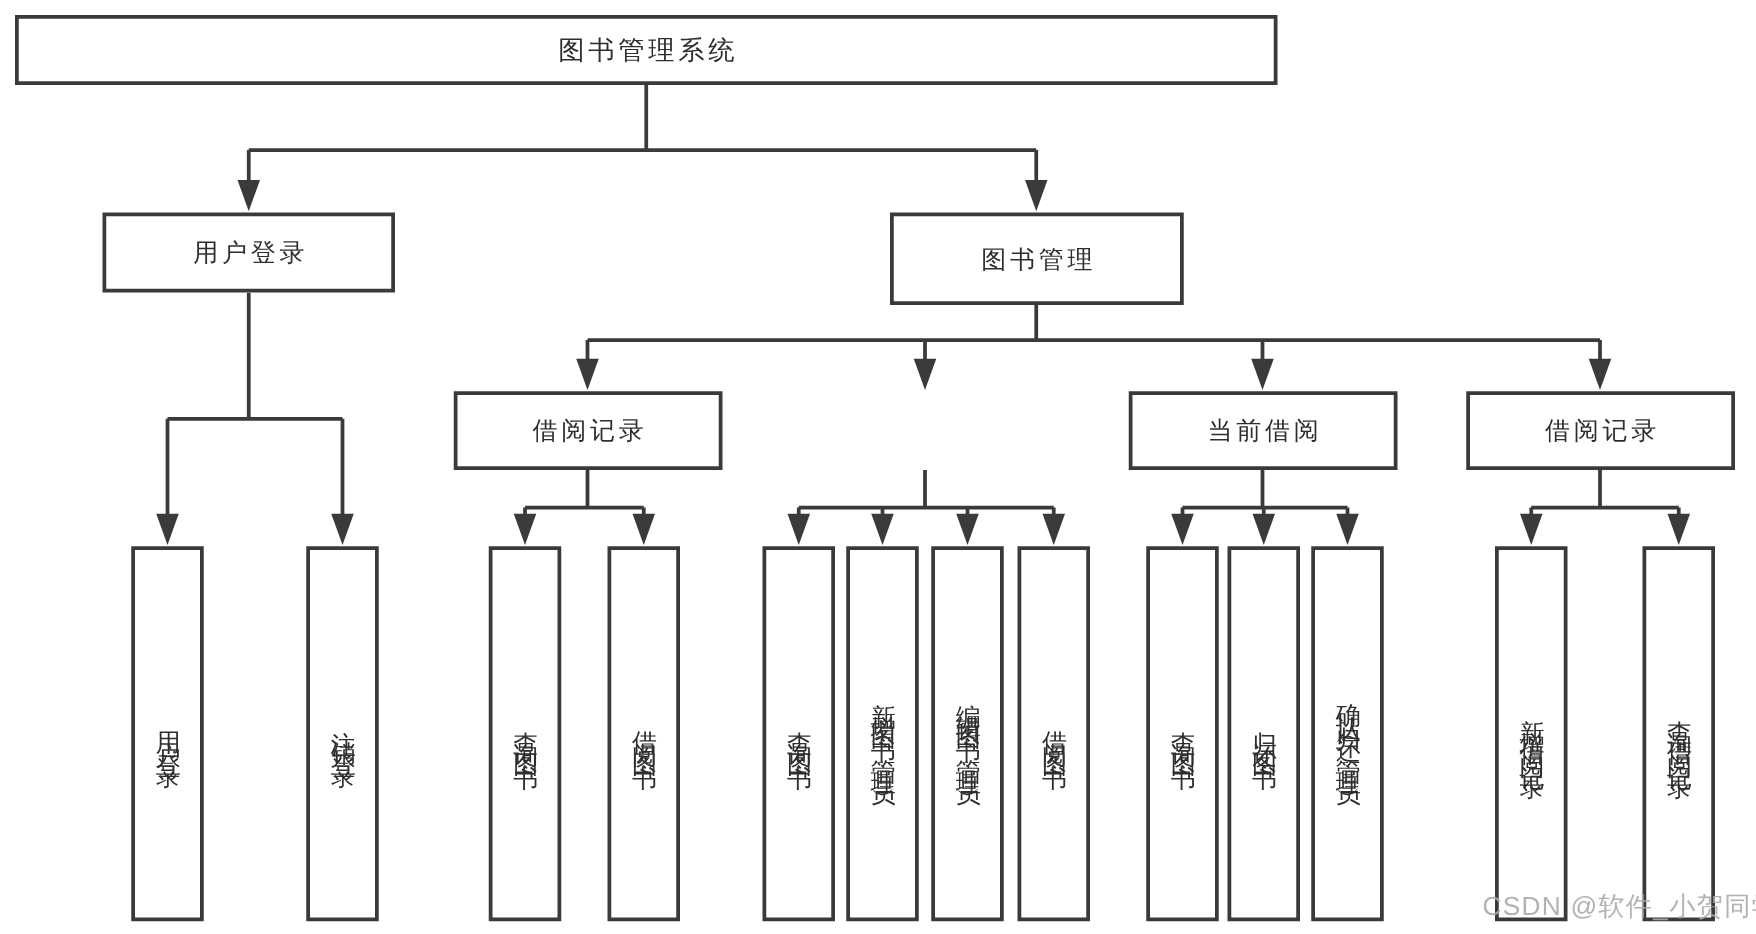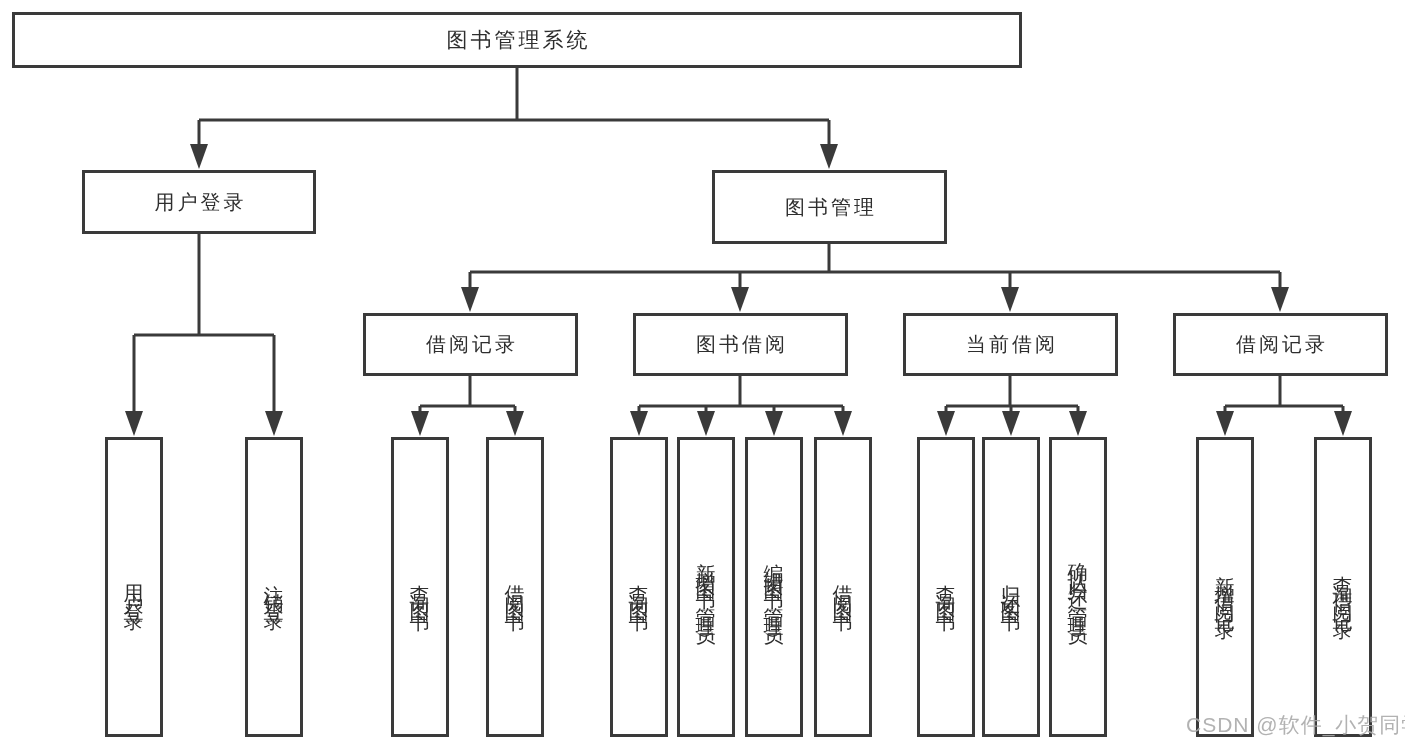--- a/index.html
+++ b/index.html
@@ -94,21 +94,20 @@
       <polygon points="1334,411 1352,411 1343,436"></polygon>
     </g>
   </svg>
 
   <div class="node h root" style="left:12px;top:12px;width:1010px;height:56px">图书管理系统</div>
 
   <div class="node h" style="left:82px;top:170px;width:234px;height:64px">用户登录</div>
   <div class="node h" style="left:712px;top:170px;width:235px;height:74px">图书管理</div>
 
   <div class="node h" style="left:363px;top:313px;width:215px;height:63px">借阅记录</div>
-  <div class="node h" style="left:633px;top:313px;width:215px;height:63px">图书借阅</div>
   <div class="node h" style="left:903px;top:313px;width:215px;height:63px">当前借阅</div>
   <div class="node h" style="left:1173px;top:313px;width:215px;height:63px">借阅记录</div>
 
   <div class="node v" style="left:105px;top:437px;width:58px;height:300px">
     <span>用户登录</span>
   </div>
   <div class="node v" style="left:245px;top:437px;width:58px;height:300px">
     <span>注销登录</span>
   </div>
 

